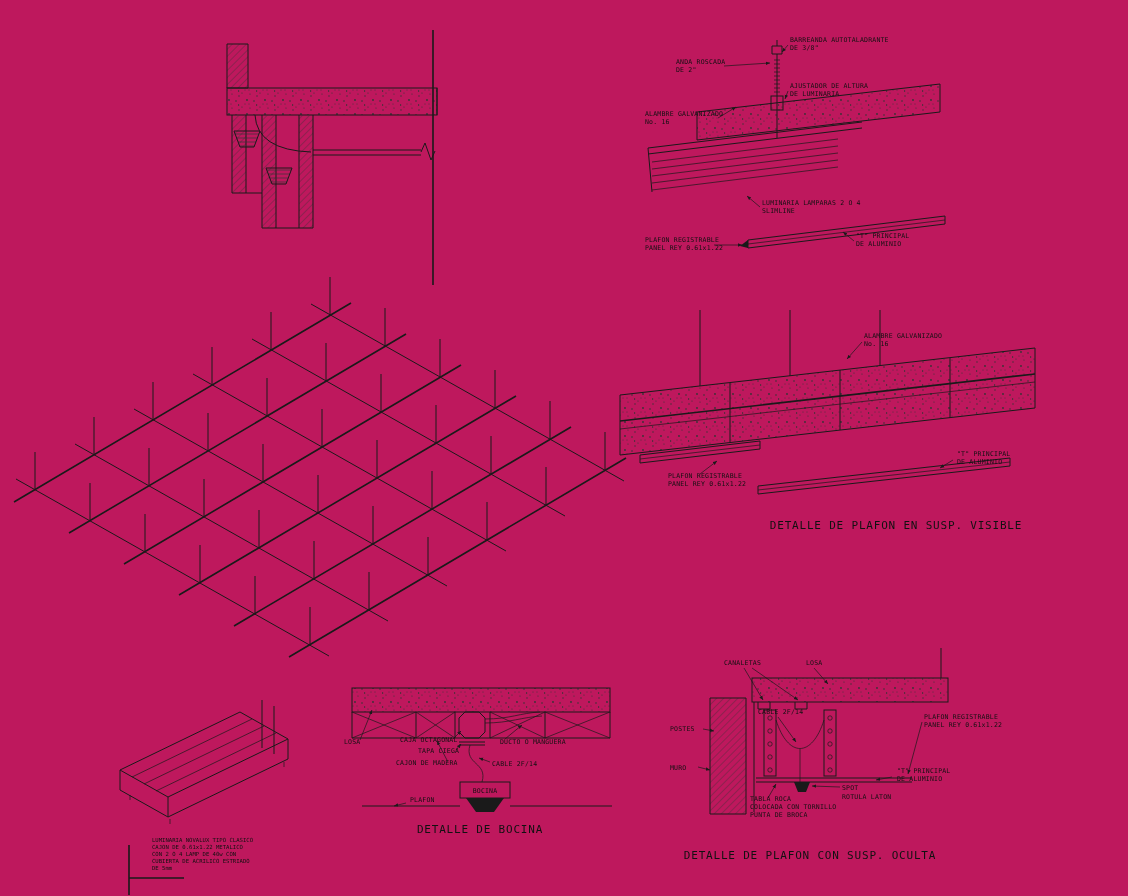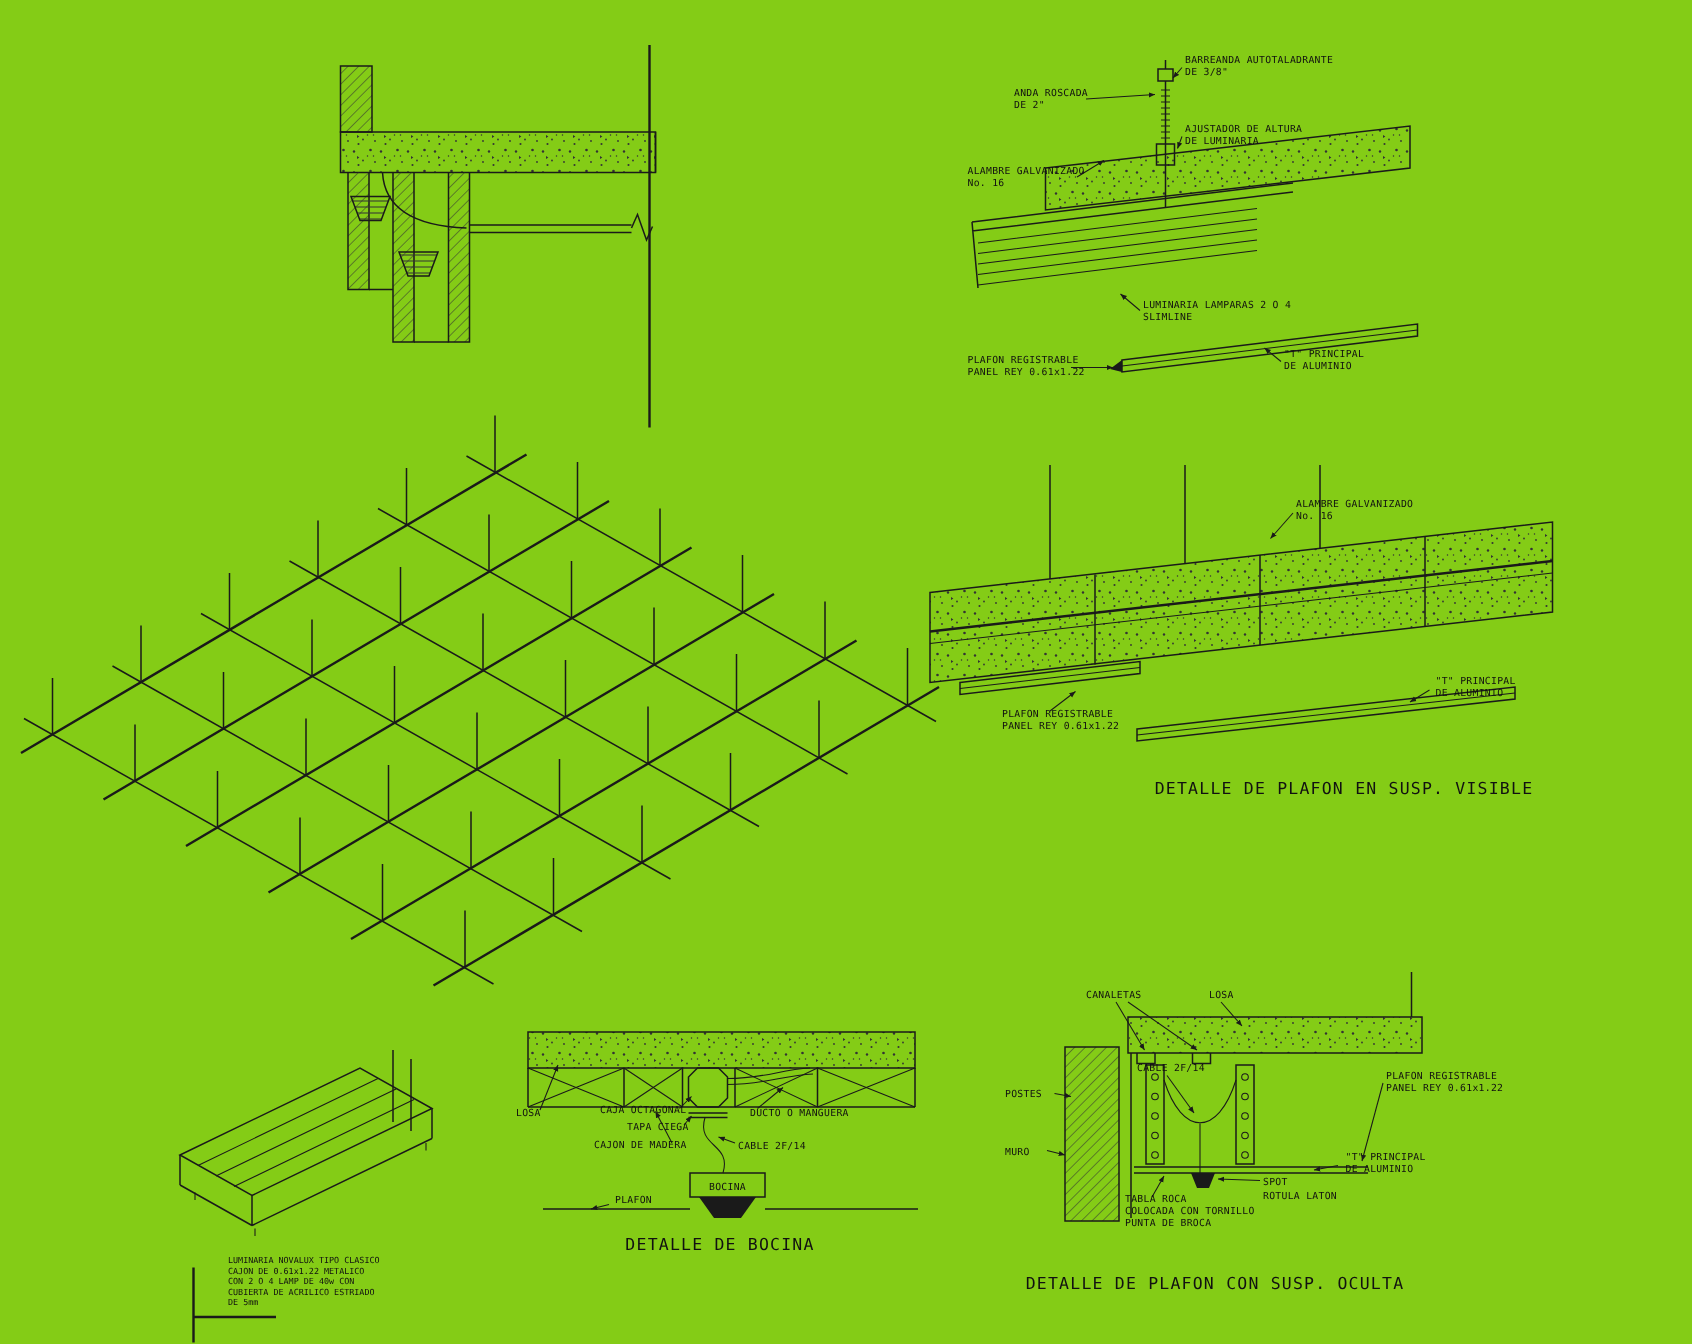--- a/index.html
+++ b/index.html
@@ -1,16 +1,16 @@
 <!DOCTYPE html>
 <html><head>
 <meta charset="utf-8">
 <style>
   html,body{margin:0;padding:0;background:#fff}
-  .sheet{position:relative;width:1128px;height:896px;background:#84cc16;overflow:hidden}
+  .sheet{position:relative;width:1128px;height:896px;background:#be185d;overflow:hidden}
   svg{display:block}
   path,line,polyline,polygon,rect,circle{stroke:#1a1a1a;stroke-width:1;fill:none;stroke-linecap:butt}
   .stip{fill:url(#stip)}
   .hat{fill:url(#hatch)}
   .hatH{fill:url(#hatchH)}
   .solid{fill:#1a1a1a;stroke:none}
   .thin{stroke-width:0.7}
   .thick{stroke-width:1.6}
   .ldr{stroke-width:0.7;marker-end:url(#arr)}
   text{stroke:none;fill:#111;font-family:"DejaVu Sans Mono",monospace}

